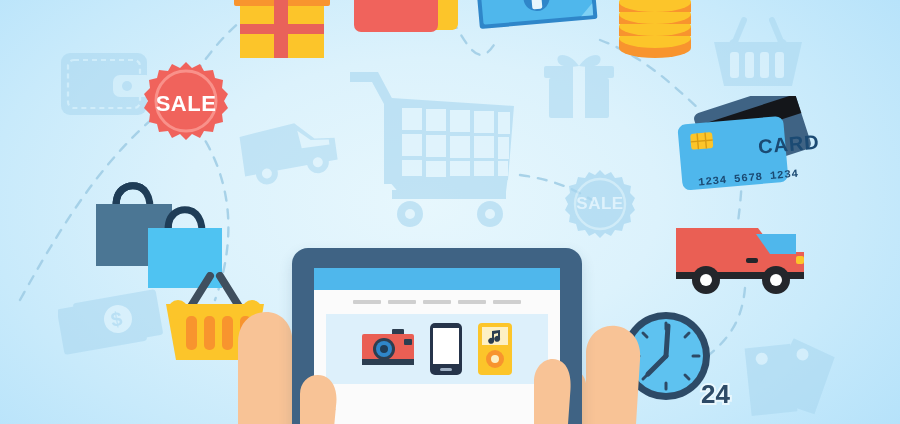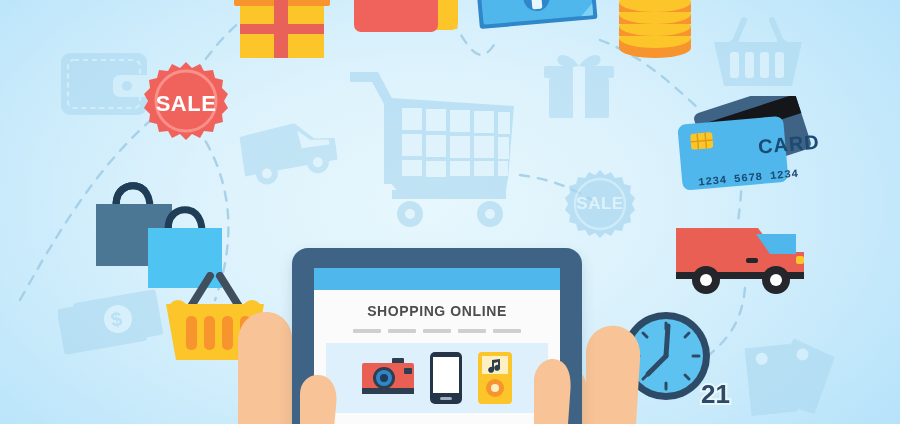--- a/index.html
+++ b/index.html
@@ -335,36 +335,35 @@
         <line x1="15" y1="48" x2="21" y2="48"></line>
         <line x1="75" y1="48" x2="81" y2="48"></line>
         <line x1="25" y1="25" x2="29" y2="29"></line>
         <line x1="67" y1="67" x2="71" y2="71"></line>
         <line x1="25" y1="71" x2="29" y2="67"></line>
         <line x1="67" y1="29" x2="71" y2="25"></line>
       </g>
       <line x1="48" y1="48" x2="50" y2="18" stroke="#2d4a66" stroke-width="5" stroke-linecap="round"></line>
       <line x1="48" y1="48" x2="30" y2="66" stroke="#2d4a66" stroke-width="5" stroke-linecap="round"></line>
     </svg>
-    <span class="clock-24">21</span>
+    <span class="clock-24">24</span>
   </div>
 
   <svg class="abs" style="left:236px;top:282px;" width="120" height="142" viewBox="0 0 120 142">
     <path d="M2,142 L2,60 C2,42 14,30 30,30 C44,30 54,40 56,54 L62,110 L62,142 Z" fill="#f8c396"></path>
     <path d="M56,100 C56,88 66,82 76,84 C86,86 90,96 88,108 L86,142 L56,142 Z" fill="#f8c396"></path>
   </svg>
   <svg class="abs" style="left:524px;top:288px;" width="130" height="136" viewBox="0 0 130 136">
     <path d="M30,136 L30,100 C30,88 40,80 50,82 C60,84 64,94 62,106 L62,136 Z" fill="#f8c396"></path>
     <path d="M62,136 L62,66 C62,48 76,36 92,38 C108,40 118,54 116,72 L112,136 Z" fill="#f8c396"></path>
   </svg>
 
   <div class="tablet">
     <div class="tablet-screen">
       <div class="screen-topbar"></div>
-      <div class="screen-title">SHOPPING ONLINE</div>
       <div class="screen-lines">
         <i></i>
           <i></i>
           <i></i>
           <i></i>
           <i></i>
       </div>
 
       <div class="carousel">
 

